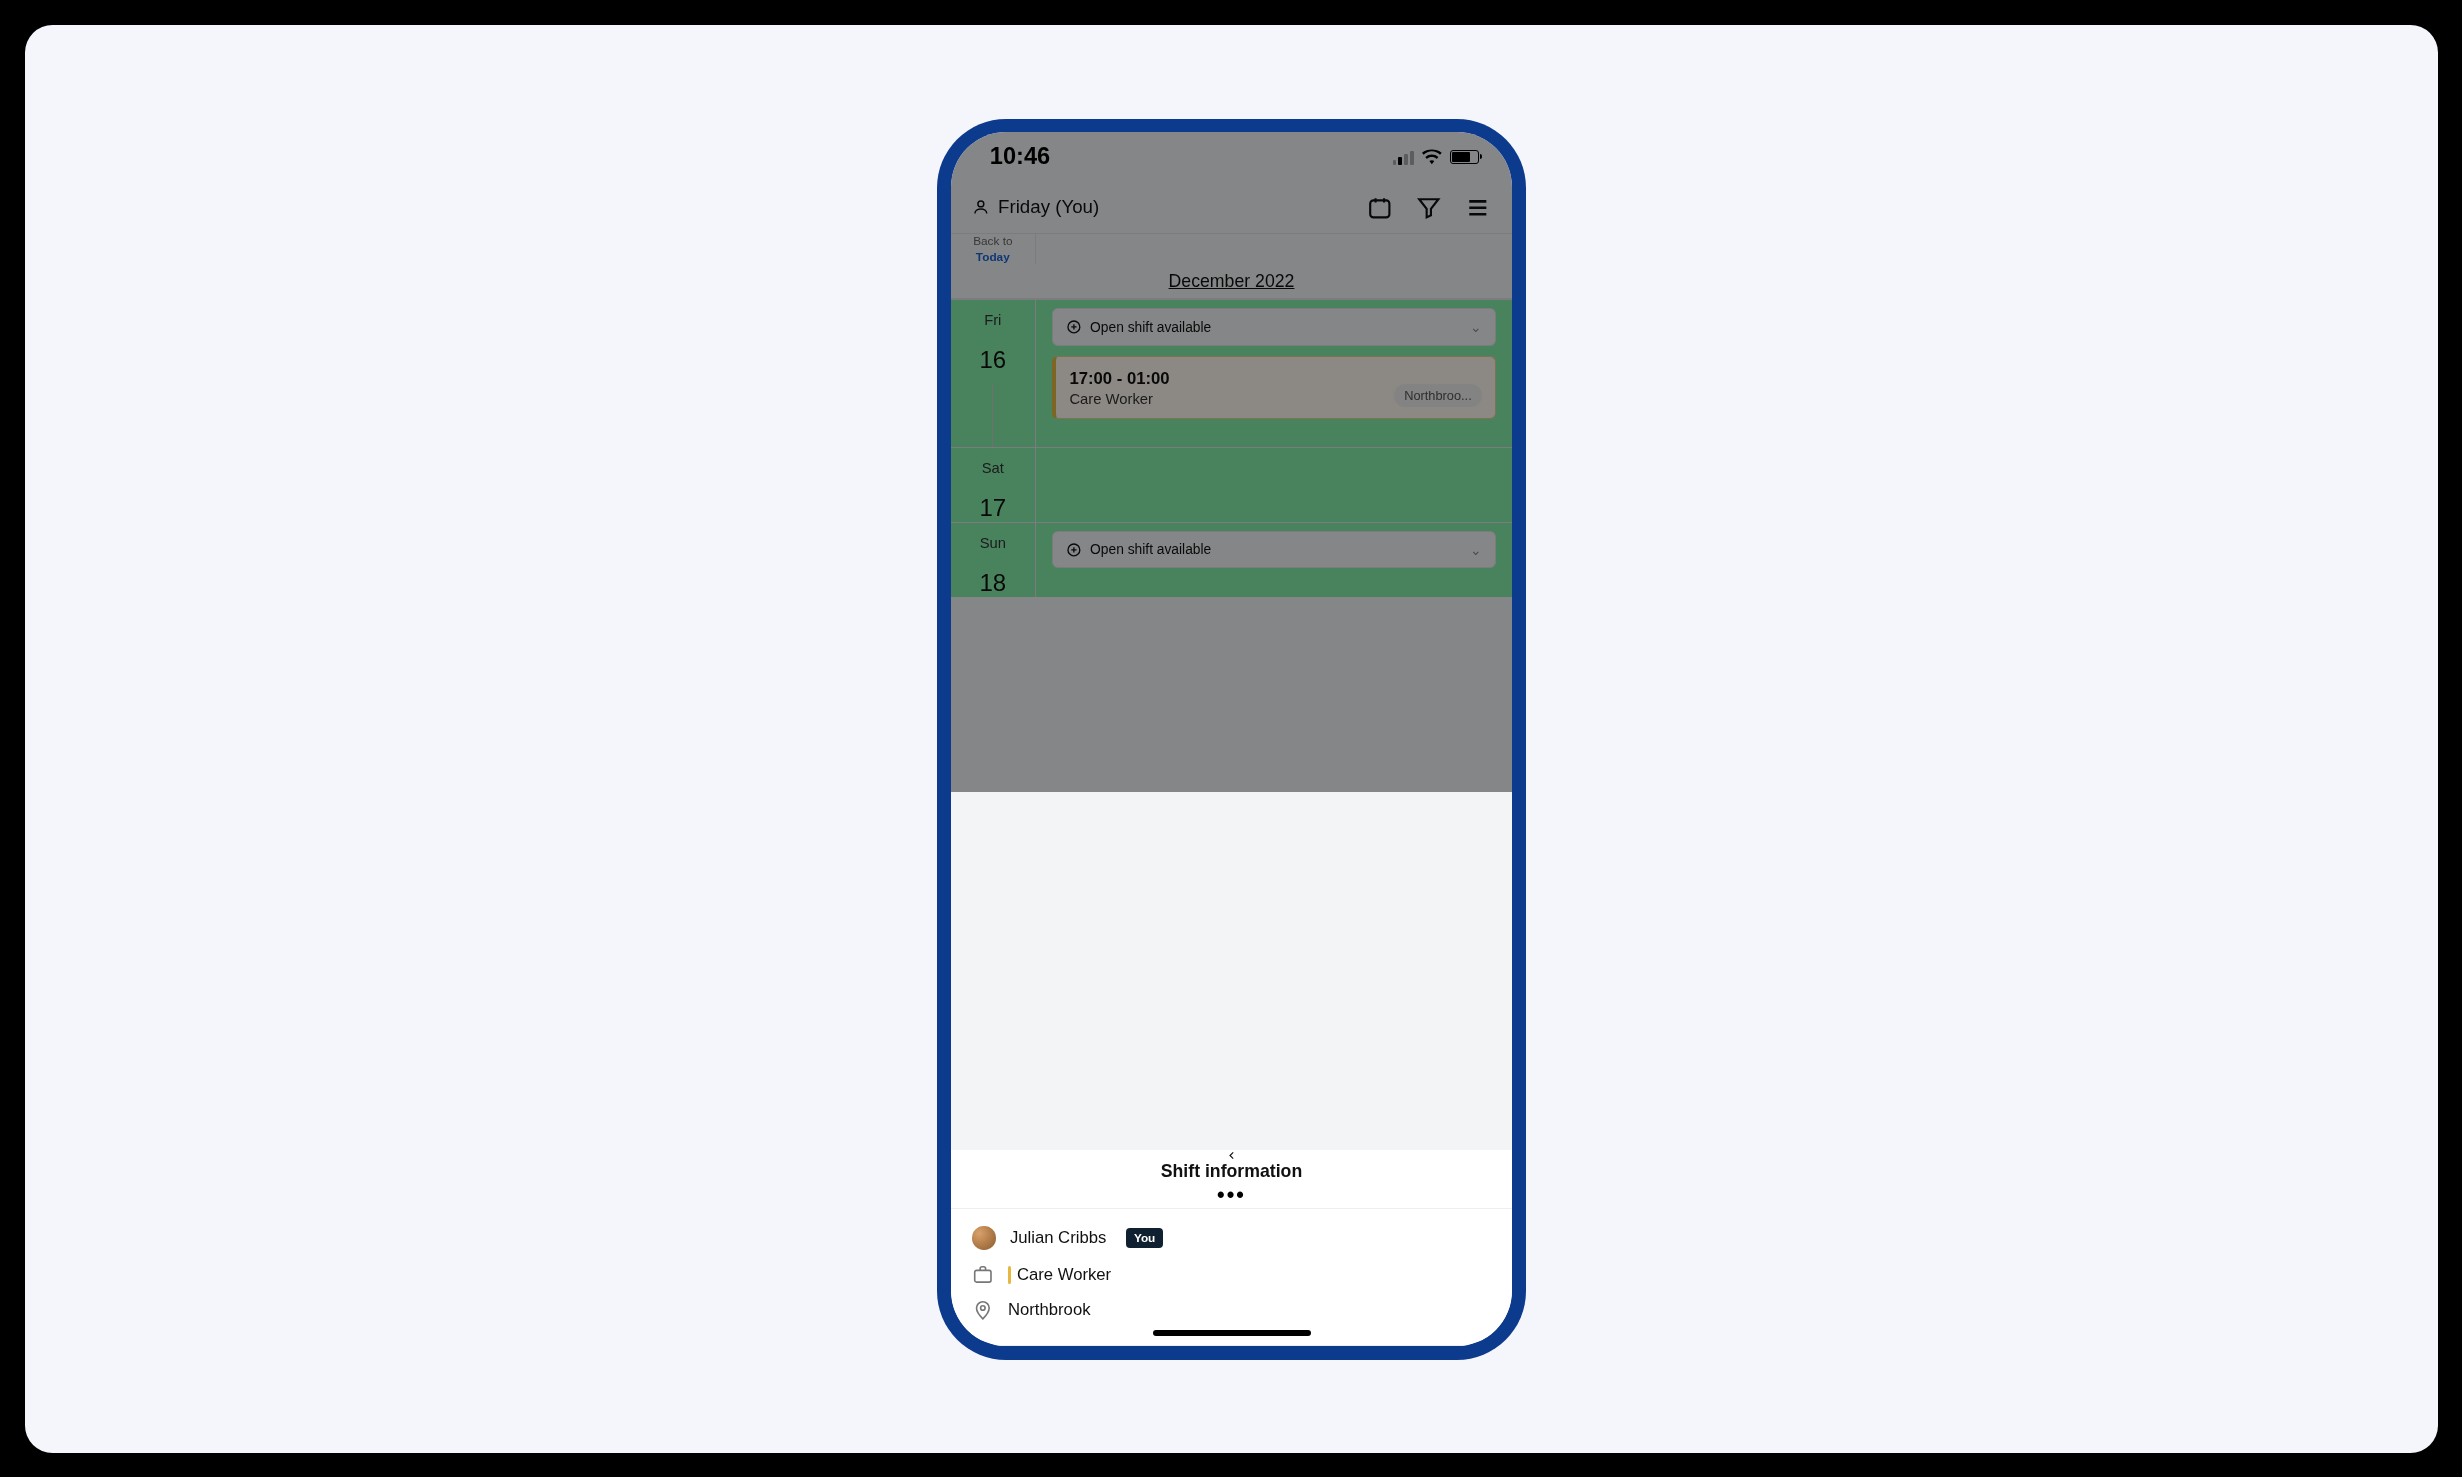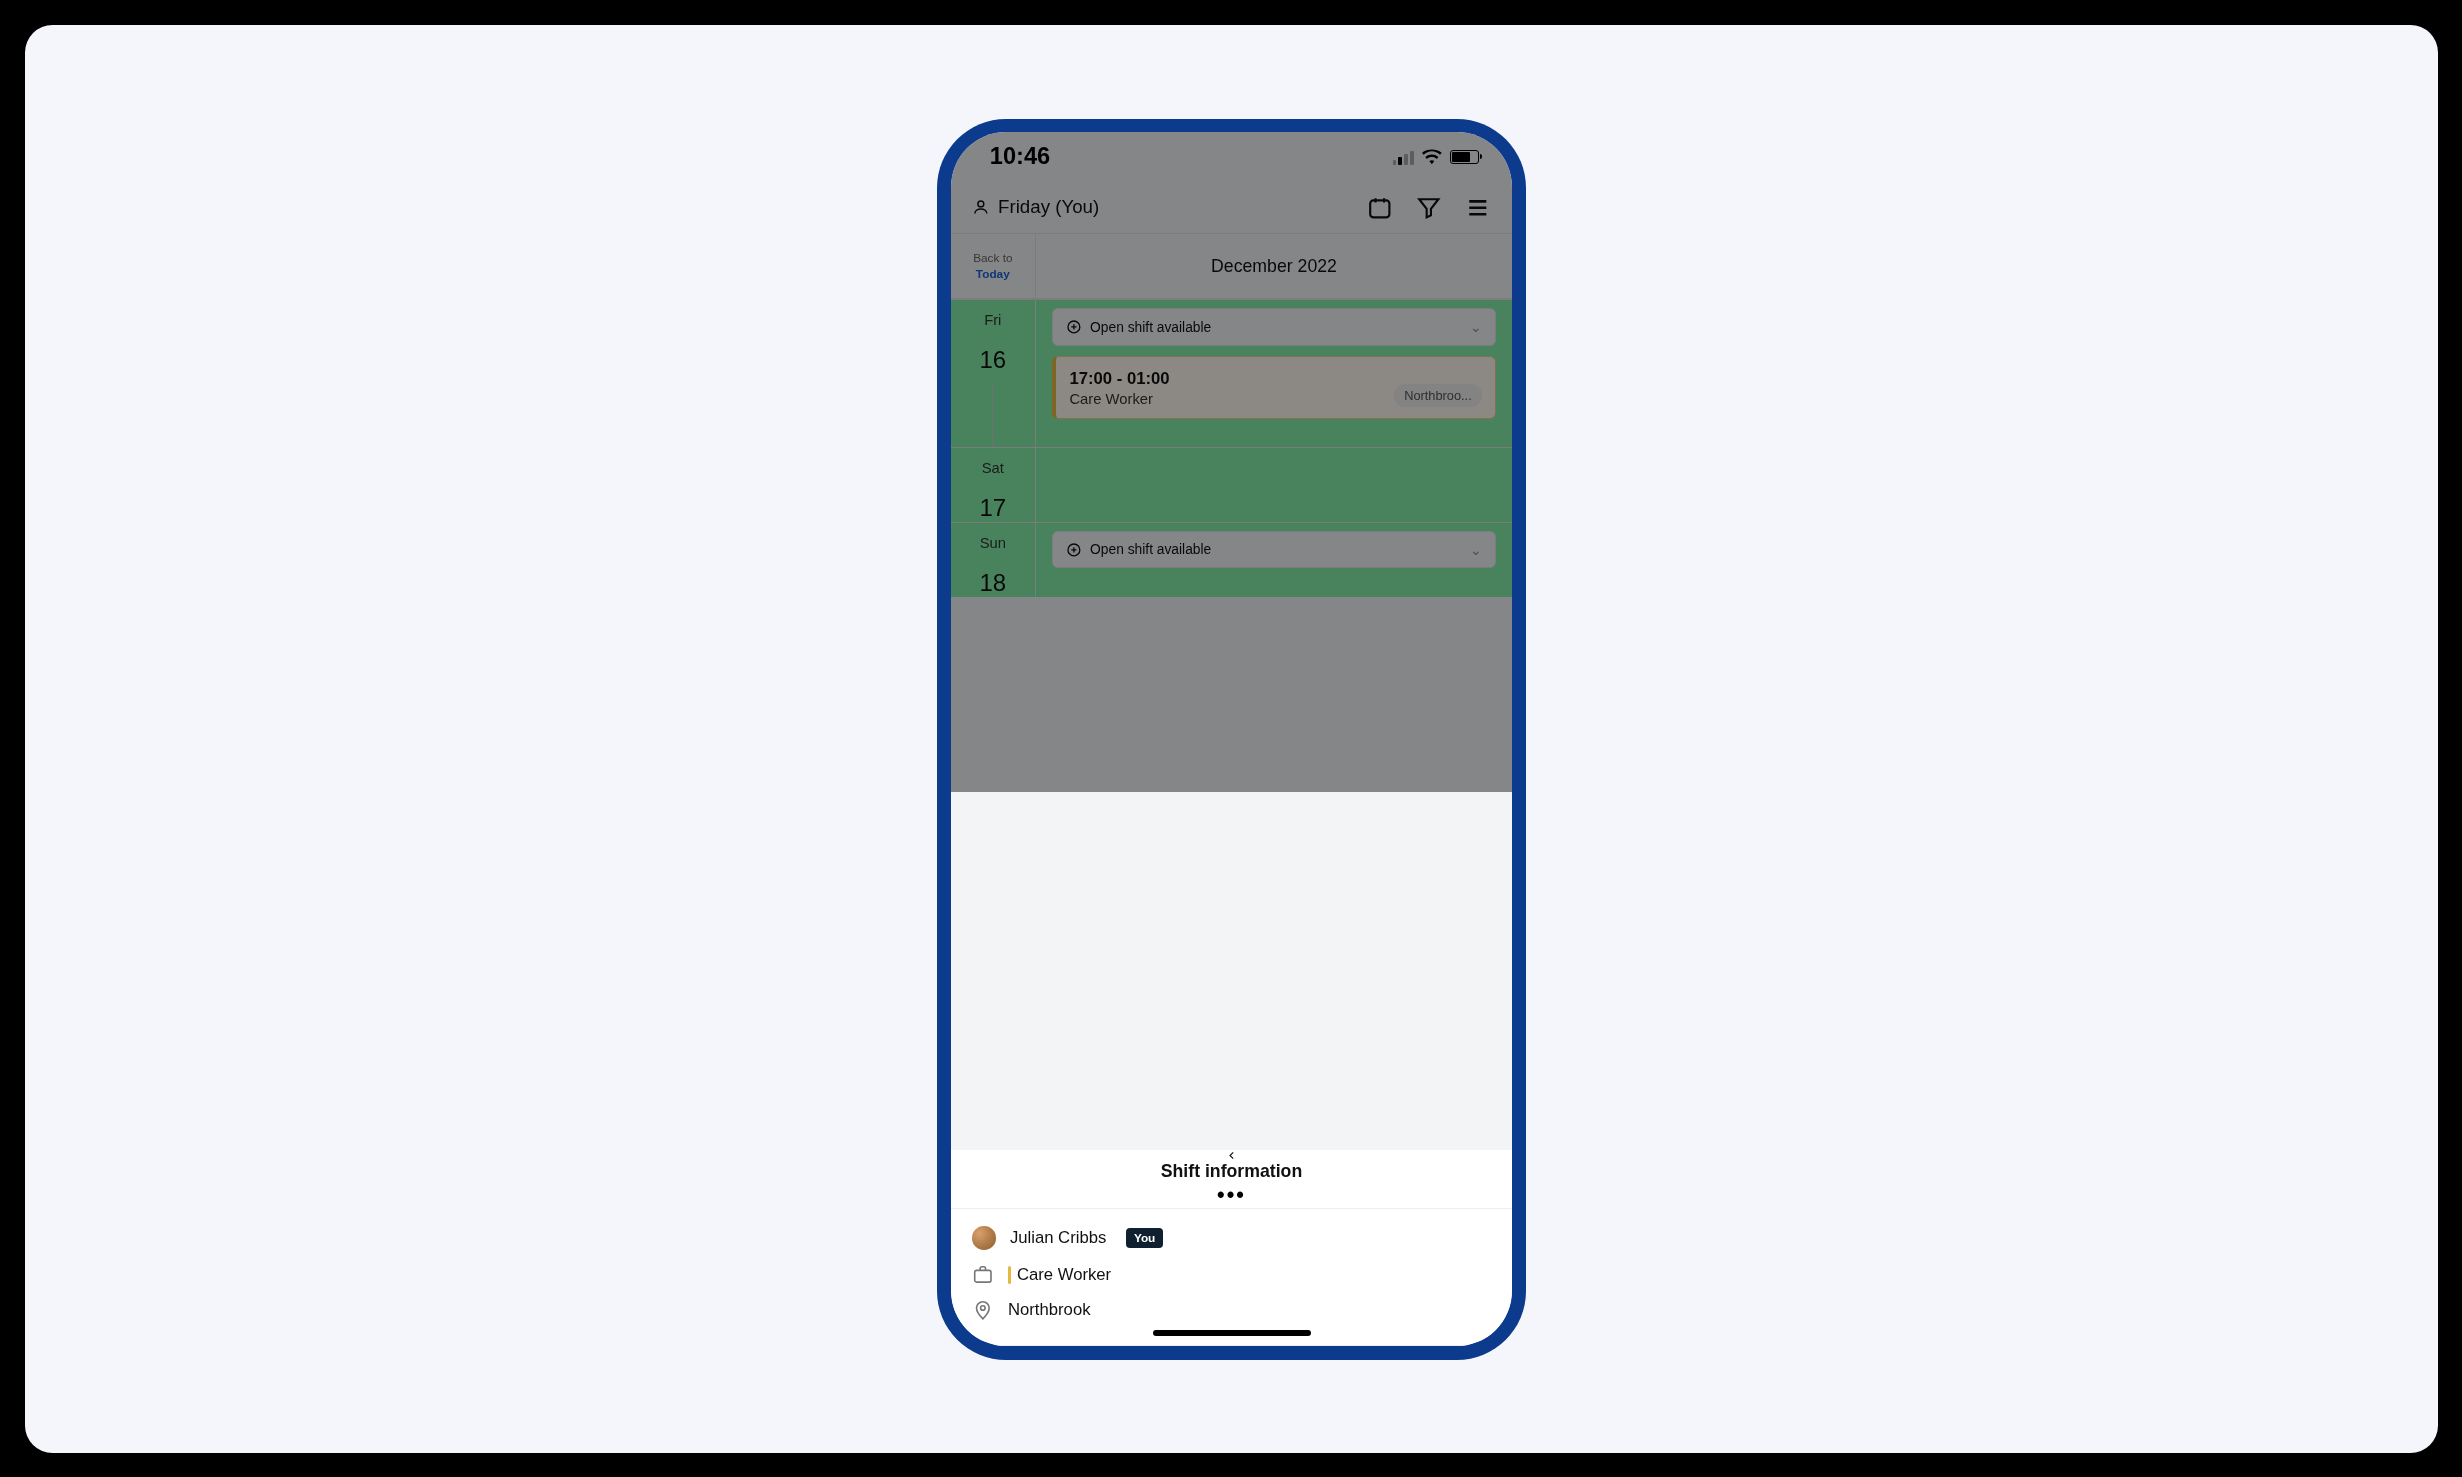--- a/index.html
+++ b/index.html
@@ -20,24 +20,24 @@
   .wifi { width:19.7px;height:15.8px; }
   .battery { width:29.6px;height:13.8px;border:1.5px solid #000;border-radius:3px;position:relative; }
   .battery::after { content:''; position:absolute; right:-3.9px; top:3px; width:2.5px; height:4.9px; background:#000; border-radius:0 2px 2px 0; }
   .battery-fill { position:absolute; left:1px; top:1px; bottom:1px; width:65%; background:#000; border-radius:1px; }
   
   .app-header { height: 53px; display: flex; align-items: center; justify-content: space-between; padding: 0 21.7px; border-bottom: 1px solid #e0e2e6; }
   .user-chip { display: flex; align-items: center; gap: 7.9px; font-size: 18.7px; color: #111; }
   .header-actions { display: flex; align-items: center; gap: 23.6px; }
   .icon-btn { width: 25.6px; height: 25.6px; color: #1a1a1a; }
   
-  .sub-header { height: 65px; display: flex; align-items: stretch; border-bottom: 1px solid #e0e2e6; }
+  .sub-header { height: 65px; display: flex; align-items: stretch; border-bottom: 1px solid #e0e2e6; flex-direction: column; }
   .back-today { width: 85px; border-right: 1px solid #e0e2e6; display: flex; flex-direction: column; align-items: center; justify-content: center; font-size: 11.8px; }
   .back-today .t1 { color: #666; } .back-today .t2 { color: #1d64d6; font-weight: 600; margin-top:2px; }
-  .month-label { flex: 1; display: flex; align-items: center; justify-content: center; font-size: 17.7px; font-weight: 500; color: #111; }
+  .month-label { flex: 1; display: flex; align-items: center; justify-content: center; font-size: 17.7px; font-weight: 500; color: #111; text-decoration: underline; }
   
   .schedule { background: #86efac; }
   .day-block { display: flex; border-top: 1px solid #e0e2e6; }
   .day-col { width: 85px; border-right: 1px solid #e0e2e6; padding: 11.8px 0 0; text-align: center; }
   .day-dow { font-size: 14.8px; color: #333; }
   .day-num { font-size: 24px; font-weight: 500; color: #111; margin-top: 18px; }
   .day-line { width: 1px; background: #ccc; height: 63px; margin: 9.9px auto 0; }
   .day-content { flex: 1; padding: 7.9px 15.8px 15.8px; display:flex; flex-direction:column; gap:9.9px; }
   .open-shift-row { display: flex; align-items: center; justify-content: space-between; border: 1px solid #e0e2e6; background:#f3f4f6; border-radius: 5.9px; padding: 9.9px 13.8px; font-size: 13.8px; color: #111; }
   .open-shift-row .lbl { display:flex; align-items:center; gap:7.9px; }

